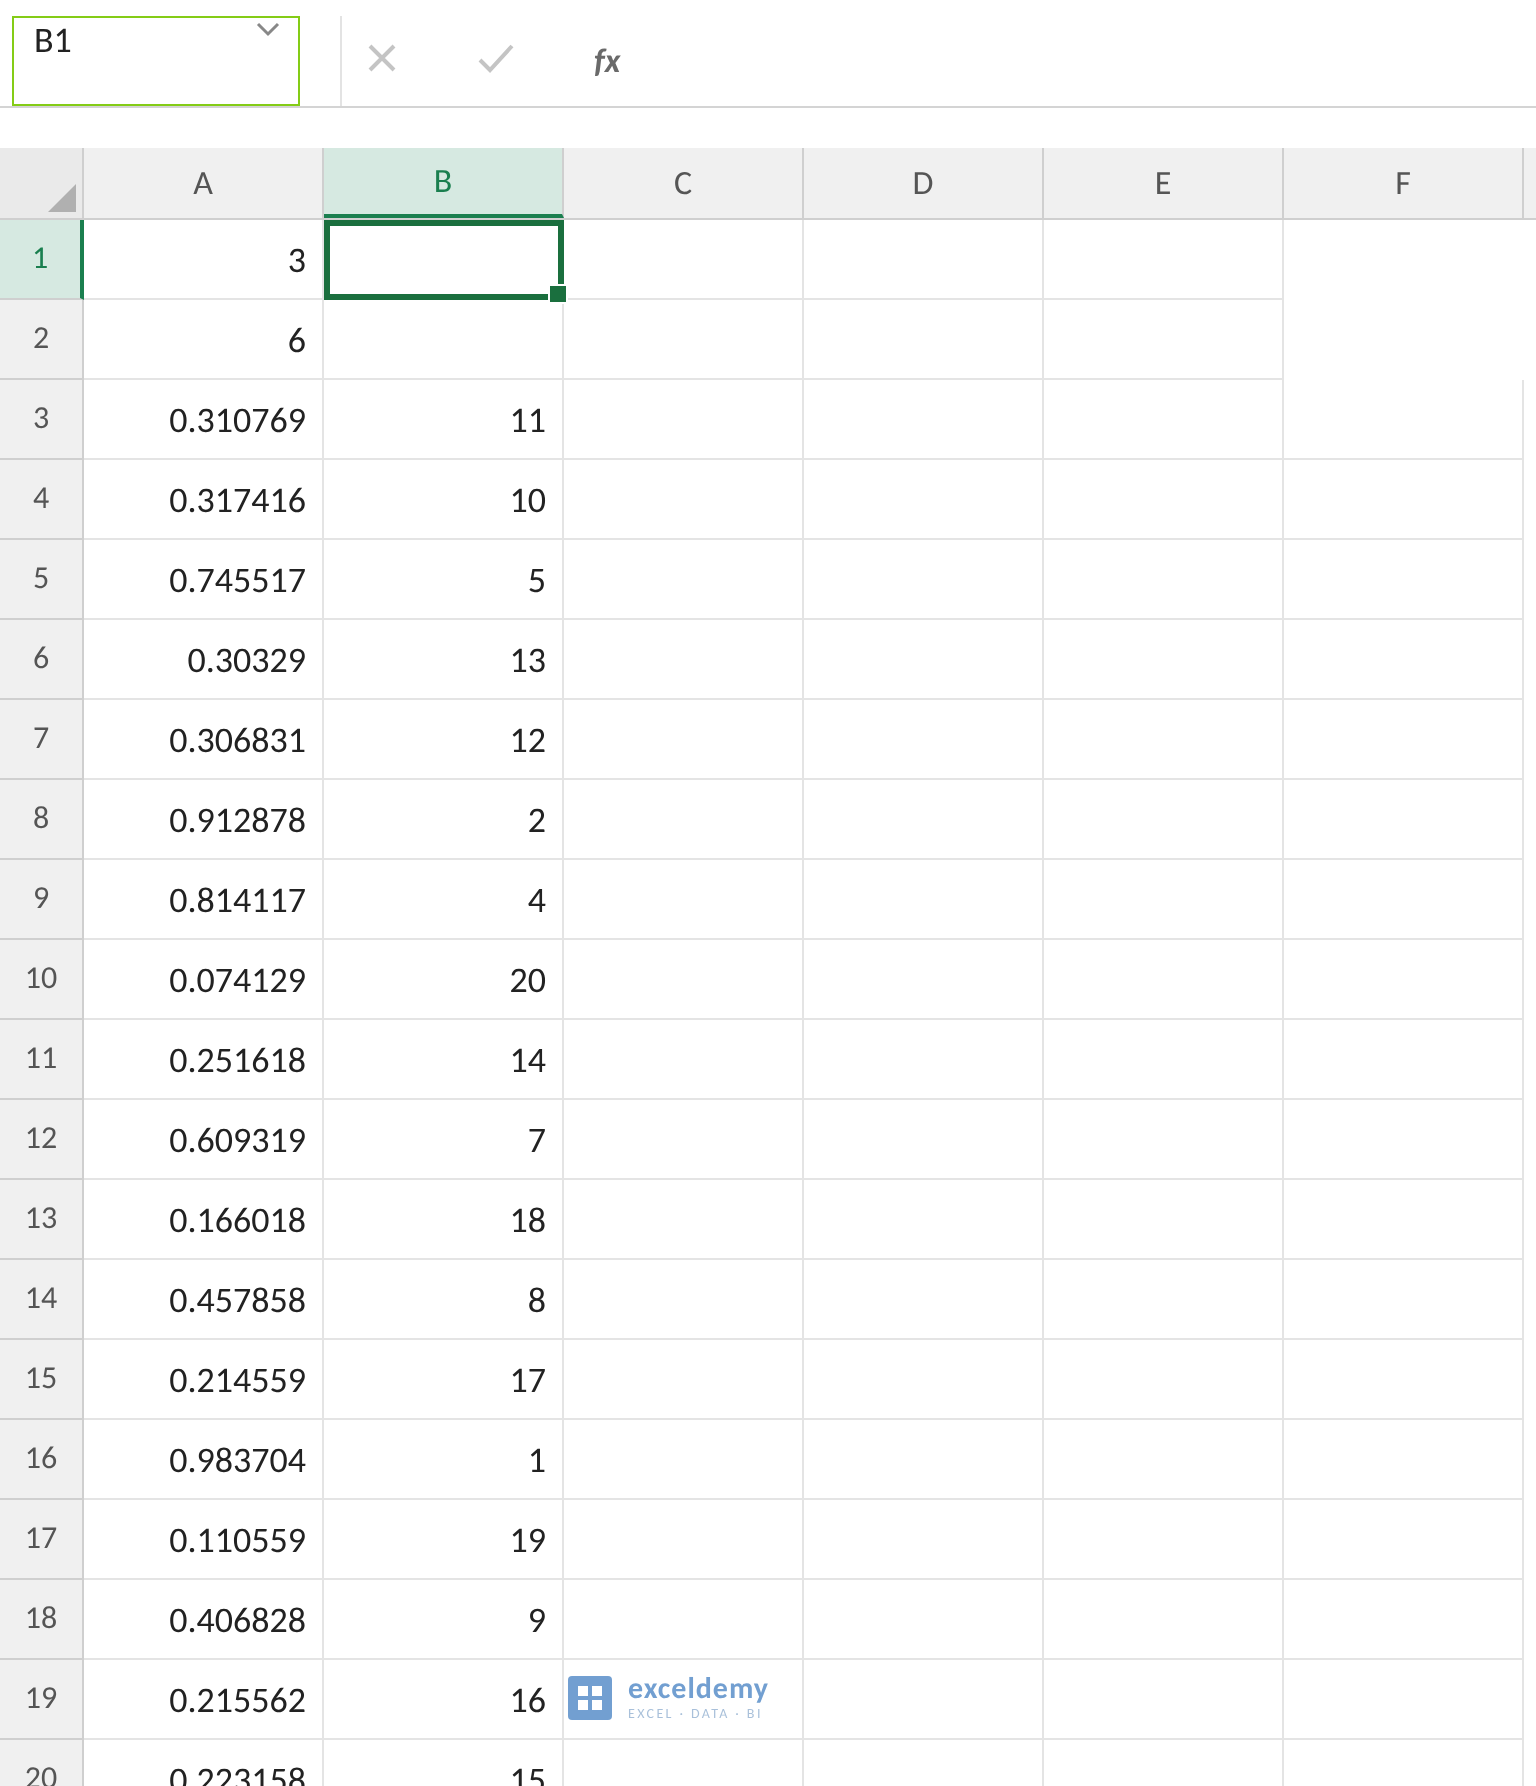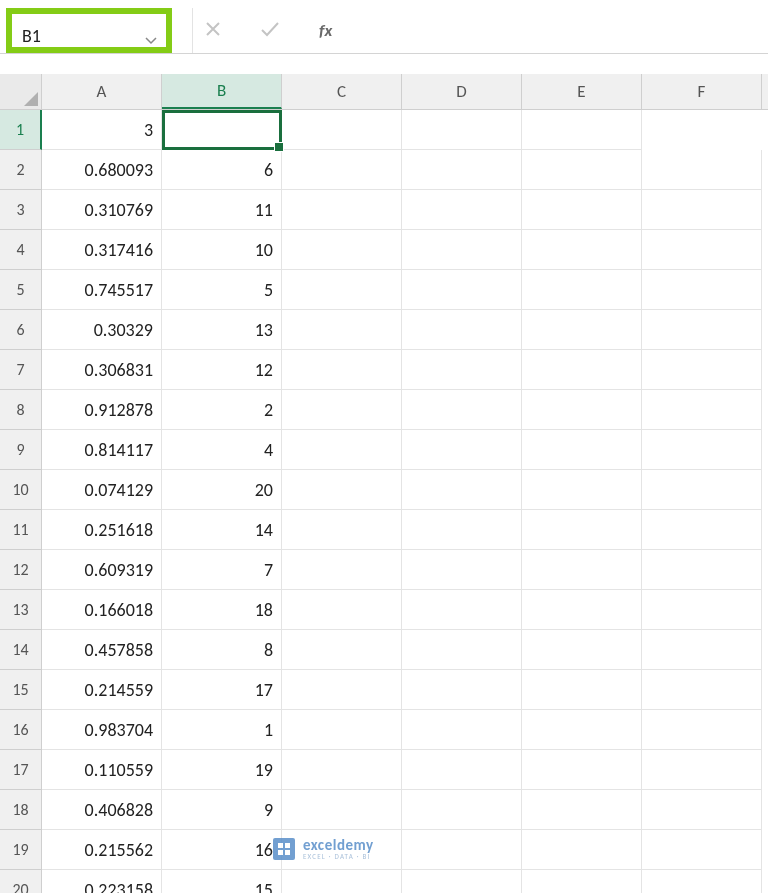--- a/index.html
+++ b/index.html
@@ -17,24 +17,24 @@
 
 .formula-bar {
   display: flex;
   align-items: stretch;
   height: 46px;
   border-bottom: 1px solid #d4d4d4;
   background: #fff;
   margin-top: 8px;
 }
 .name-box {
-  width: 166px;
-  display: flex;
-  align-items: flex-end;
-  border: 6px solid #84cc16;
+  width: 144px;
+  display: flex;
+  align-items: flex-start;
+  border: 1px solid #84cc16;
   background: #fff;
   position: relative;
   margin-left: 6px;
 }
 .name-box-text {
   flex: 1;
   padding-left: 10px;
   font-size: 18px;
 }
 .name-box-caret {
@@ -162,21 +162,21 @@
   bottom: -5px;
   width: 8px;
   height: 8px;
   background: #1a6f3e;
   border: 1px solid #fff;
 }
 
 
 .watermark {
   position: absolute;
-  left: 273px;
+  left: 284px;
   top: 838px;
   display: flex;
   align-items: center;
   gap: 8px;
   opacity: 0.85;
   z-index: 10;
 }
 .wm-icon {
   width: 22px;
   height: 22px;
@@ -243,21 +243,20 @@
 <div class="row">
       <div class="rh sel">1</div>
       <div class="cell colB">3</div>
       <div class="cell colC"></div>
       <div class="cell colD"></div>
       <div class="cell colE"></div>
       <div class="cell colF"></div>
     </div>
     <div class="row">
       <div class="rh">2</div>
-      <div class="cell colA">0.680093</div>
       <div class="cell colB">6</div>
       <div class="cell colC"></div>
       <div class="cell colD"></div>
       <div class="cell colE"></div>
       <div class="cell colF"></div>
     </div>
     <div class="row">
       <div class="rh">3</div>
       <div class="cell colA">0.310769</div>
       <div class="cell colB">11</div>

